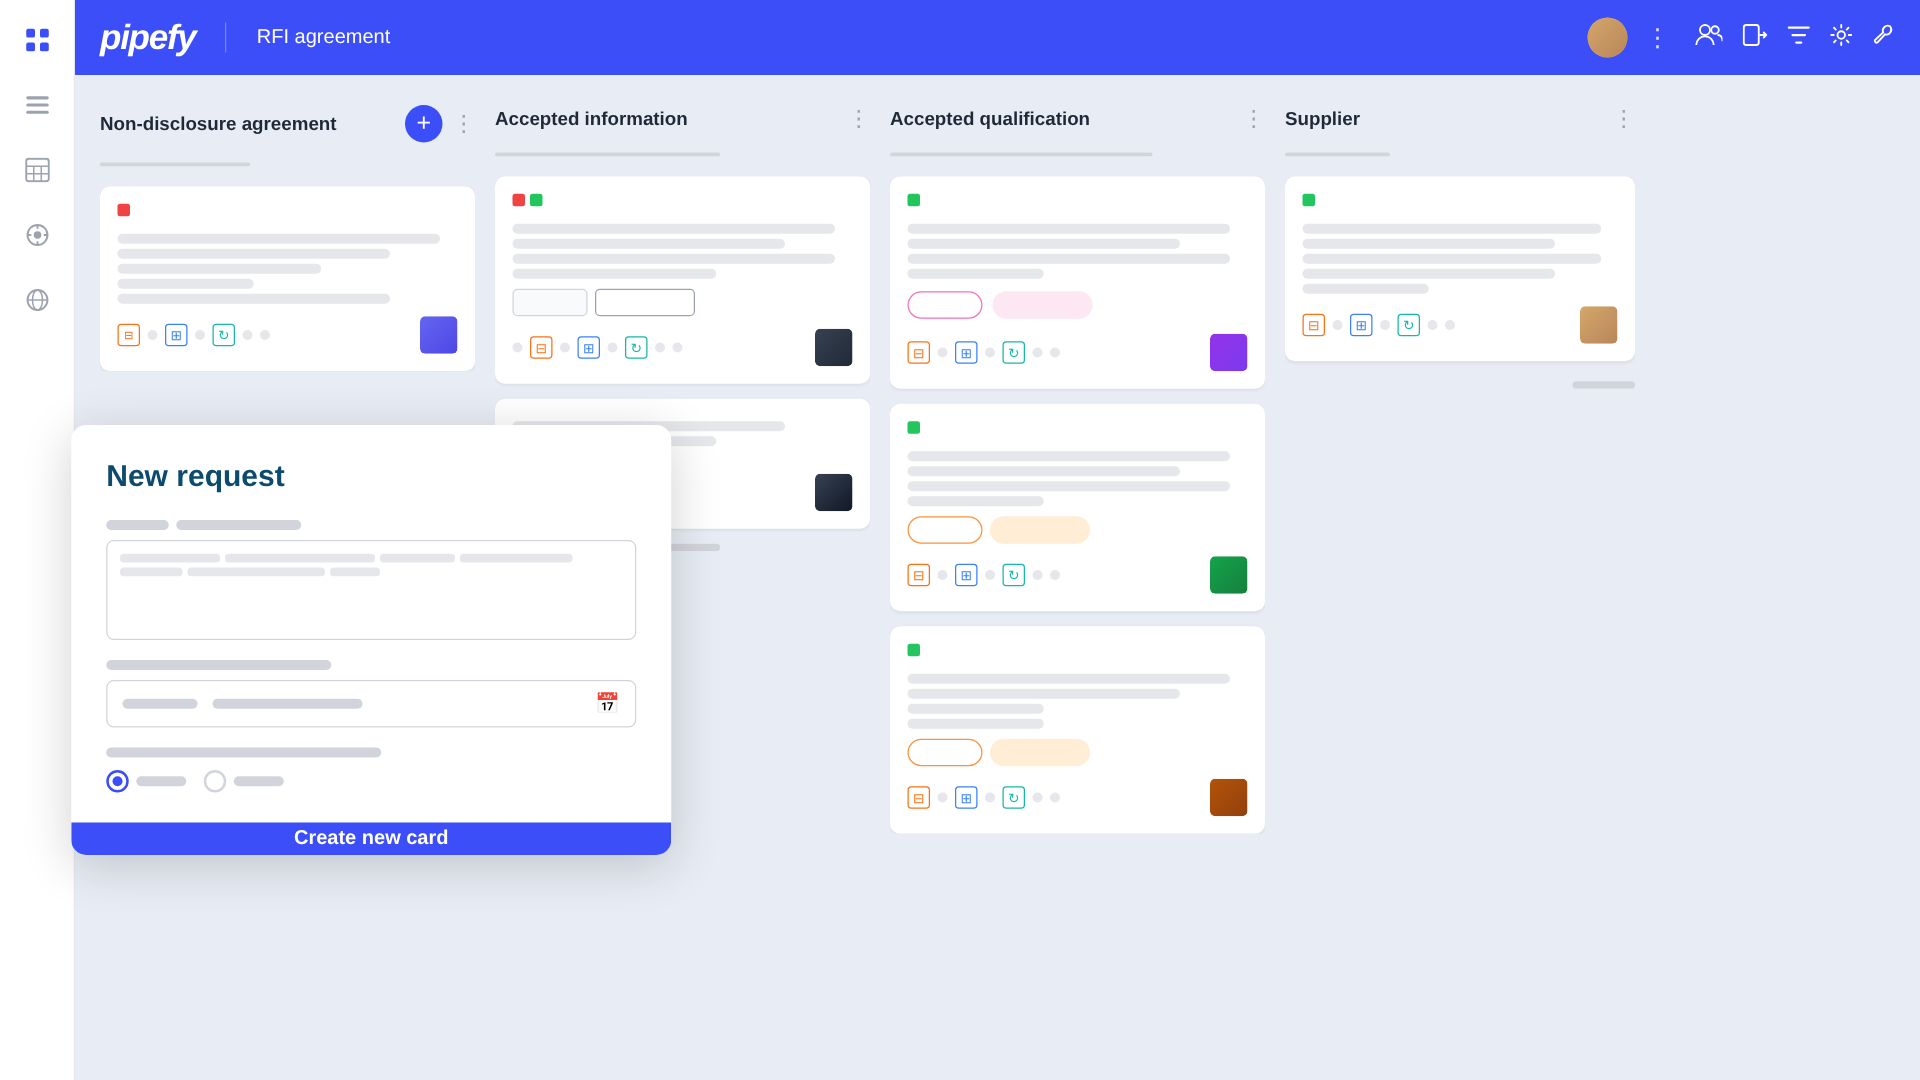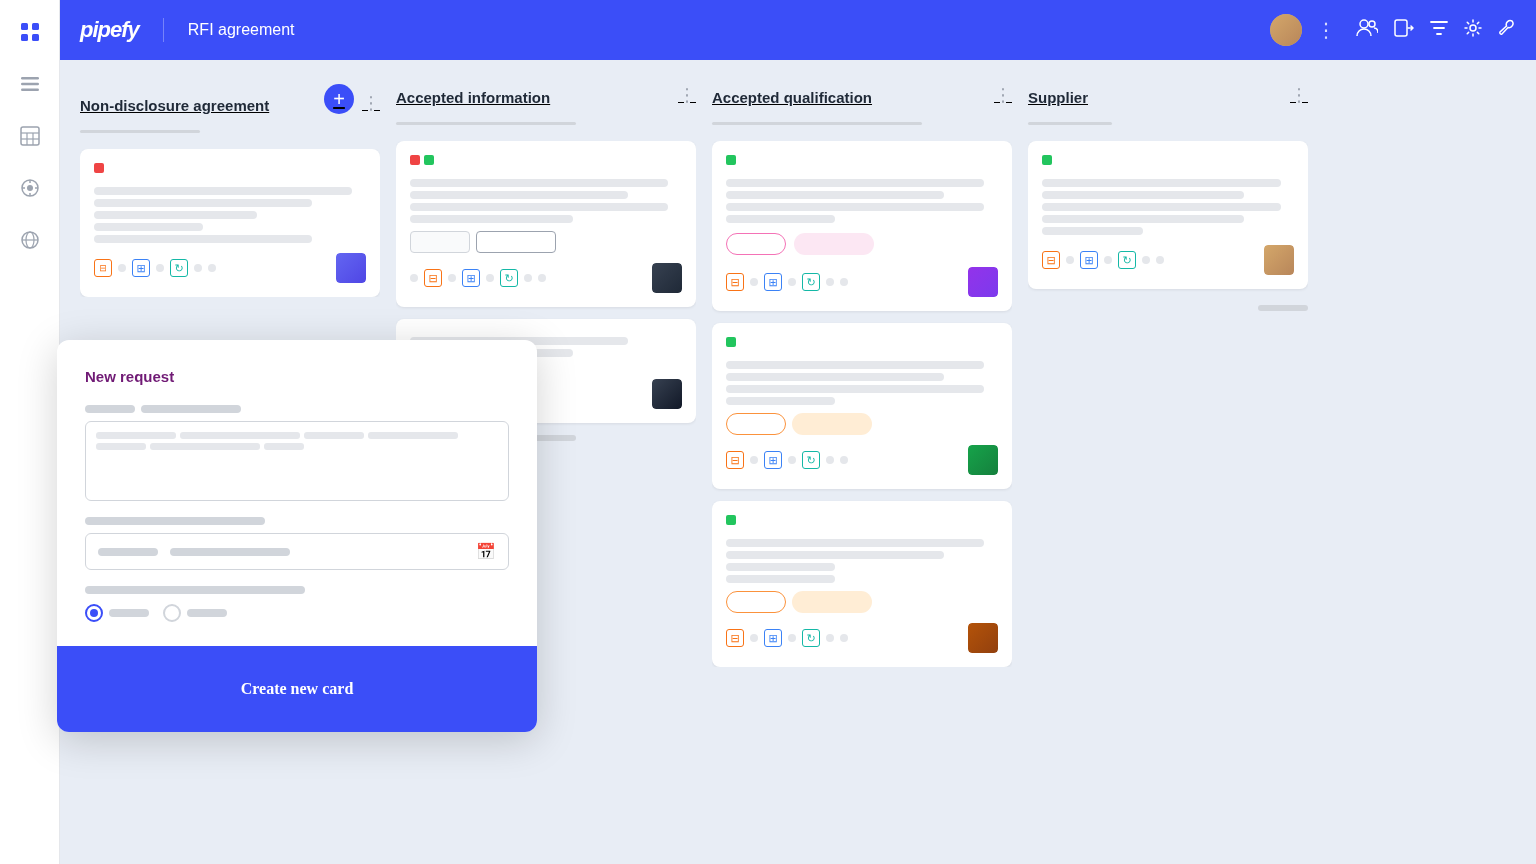--- a/index.html
+++ b/index.html
@@ -106,24 +106,23 @@
     
     .column {
       width: 300px;
       flex-shrink: 0;
       display: flex;
       flex-direction: column;
       gap: 12px;
     }
     .column-header {
       display: flex;
-      align-items: flex-end;
+      align-items: center;
       gap: 8px;
       padding: 4px 0;
-      text-decoration: underline;
     }
     .column-title {
       font-size: 15px;
       font-weight: 600;
       color: #1f2937;
       flex: 1;
     }
     .column-progress {
       height: 3px;
       background: #d1d5db;
@@ -256,23 +255,23 @@
       background: #fff;
       border-radius: 12px;
       box-shadow: 0 8px 40px rgba(0,0,0,0.18);
       overflow: hidden;
       pointer-events: all;
     }
     .modal-body {
       padding: 28px 28px 20px;
     }
     .modal-title {
-      font-size: 15px;
+      font-size: 24px;
       font-weight: 700;
-      color: #701a75;
+      color: #0c4a6e;
       margin-bottom: 20px;
     }
     .form-label {
       display: flex;
       gap: 6px;
       align-items: center;
       margin-bottom: 8px;
     }
     .form-label-chunk {
       height: 8px;
@@ -334,26 +333,25 @@
     }
     .radio-circle-inactive {
       width: 18px;
       height: 18px;
       border-radius: 50%;
       border: 2px solid #d1d5db;
     }
 
     .modal-footer {
       background: #3b4ef8;
-      padding: 34px;
+      padding: 4px;
       display: flex;
       align-items: center;
       justify-content: center;
       cursor: pointer;
-      font-family: Liberation Serif, serif;
     }
     .modal-footer-text {
       color: #fff;
       font-size: 16px;
       font-weight: 600;
     }
 
     
     .pipefy-logo {
       display: flex;
@@ -418,21 +416,21 @@
       <line x1="2" y1="10" x2="18" y2="10" stroke="#9ca3af" stroke-width="1.2"></line>
     </svg>
   </div>
 </div>
 
 <div class="main">
 
   <div class="header">
     <div class="header-logo">
       <div class="pipefy-logo">
-        <span style="font-size:22px;font-weight:800;color:#fff;font-style:italic;letter-spacing:-1px;">pipefy</span>
+        <span style="font-size:28px;font-weight:800;color:#fff;font-style:italic;letter-spacing:-1px;">pipefy</span>
       </div>
       <div class="logo-divider"></div>
       <span class="header-title">RFI agreement</span>
     </div>
     <div class="header-spacer"></div>
     <div class="header-actions">
       <div class="header-avatar">
         <div class="avatar-img" style="background: linear-gradient(135deg,#d4a76a,#b8865a);"></div>
       </div>
       <span style="color:rgba(255,255,255,0.8);font-size:20px;cursor:pointer;">⋮</span>

